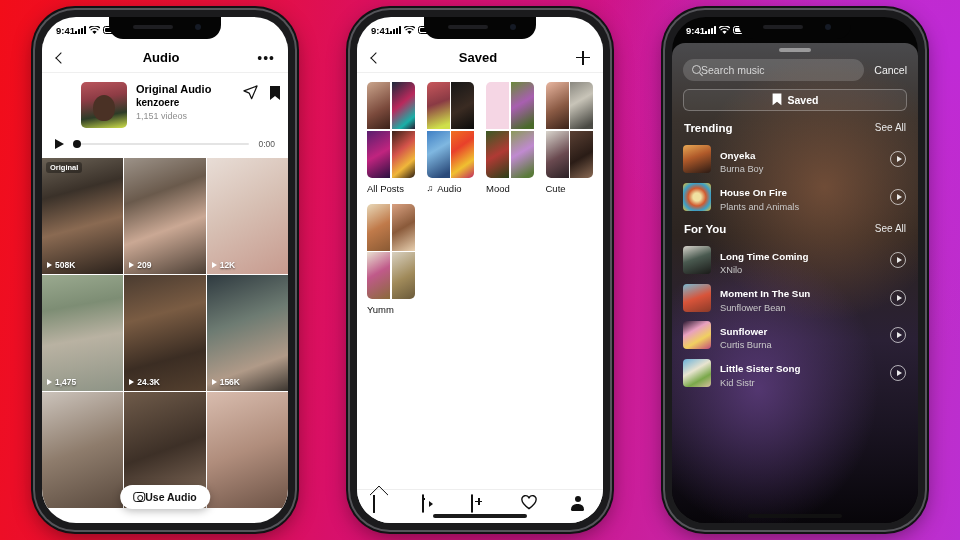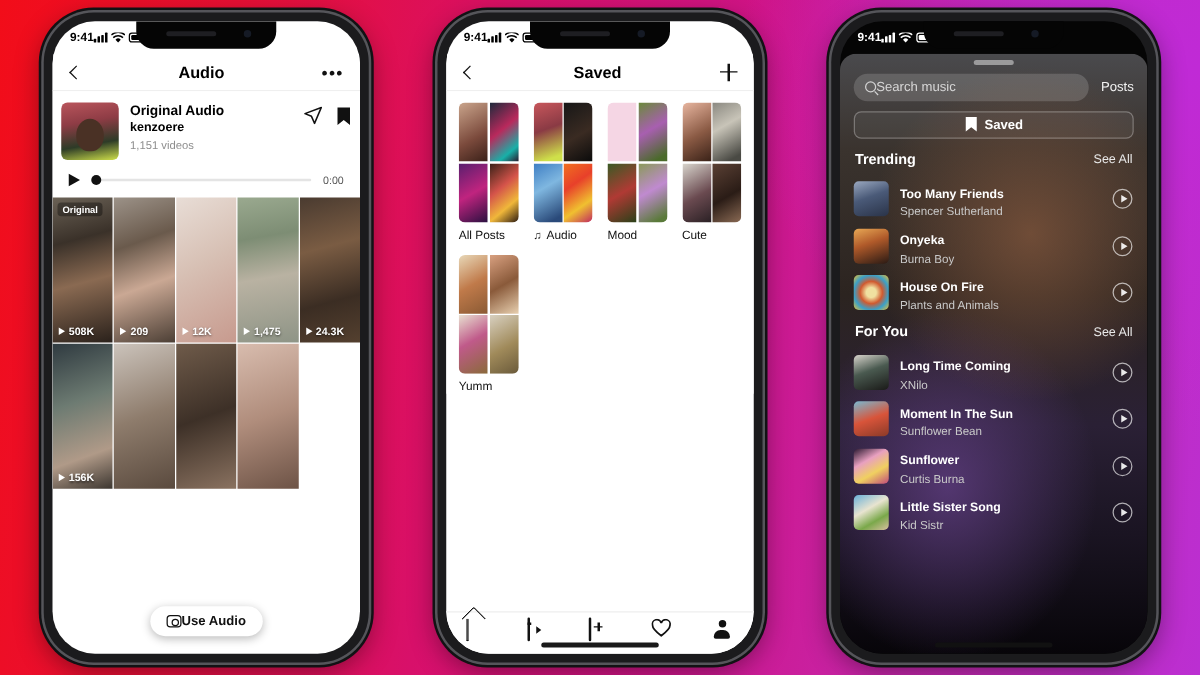--- a/index.html
+++ b/index.html
@@ -55,41 +55,41 @@
   .nav-title { font-size:13px; font-weight:bold; color:#000; }
   .chev-back { width:8px; height:8px; border-left:1.6px solid #111;
     border-bottom:1.6px solid #111; transform:rotate(45deg); margin-left:2px; }
   .dots { font-size:14px; color:#111; letter-spacing:1px; line-height:8px; }
   .plus { position:relative; width:14px; height:14px; }
   .plus::before,.plus::after { content:""; position:absolute; background:#111; }
   .plus::before { left:0; top:6px; width:14px; height:1.6px; }
   .plus::after { top:0; left:6px; width:1.6px; height:14px; }
 
   
-  .audio-info { display:flex; padding:9px 7px 4px; gap:9px; background:#fff; }
+  .audio-info { display:flex; padding:9px 7px 4px; gap:9px; background:#fff;margin-left:32px; }
   .aud-cover { width:46px; height:46px; border-radius:5px; flex:none;
     background:linear-gradient(170deg,#b9555c 0%,#8e3c45 35%,#2d3b27 70%,#cfe04a 100%);
     position:relative; overflow:hidden; }
   .aud-cover::after { content:""; position:absolute; left:12px; top:13px; width:22px; height:26px;
     border-radius:50% 50% 45% 45%; background:#4a3125; }
   .aud-meta { flex:1; min-width:0; padding-top:1px; }
   .aud-title { font-size:11px; font-weight:bold; color:#000; }
   .aud-user { font-size:10px; font-weight:bold; color:#000; margin-top:2px; }
   .aud-count { font-size:9px; color:#8e8e8e; margin-top:3px; }
   .aud-acts { display:flex; gap:11px; align-items:flex-start; padding-top:3px; }
   .player { display:flex; align-items:center; gap:9px; padding:7px 13px 9px; background:#fff; }
   .play-tri { width:0; height:0; border-left:9px solid #111;
     border-top:5.5px solid transparent; border-bottom:5.5px solid transparent; }
   .track { flex:1; height:2px; background:#e4e4e4; border-radius:2px; position:relative; }
   .track .knob { position:absolute; left:0; top:50%; transform:translateY(-50%);
     width:8px; height:8px; border-radius:50%; background:#111; }
   .ttime { font-size:8.5px; color:#555; }
 
   
-  .vgrid { display:grid; grid-template-columns:repeat(5,1fr); gap:1px; background:#fff; }
+  .vgrid { display:grid; grid-template-columns:repeat(3,1fr); gap:1px; background:#fff; }
   .vcell { position:relative; height:116px; overflow:hidden; }
   .vcell .views { position:absolute; left:5px; bottom:4px; color:#fff; font-size:8.5px;
     font-weight:bold; display:flex; align-items:center; gap:3px;
     text-shadow:0 1px 2px rgba(0,0,0,.6); }
   .vcell .views .t { width:0; height:0; border-left:5px solid #fff;
     border-top:3.5px solid transparent; border-bottom:3.5px solid transparent; }
   .orig-badge { position:absolute; left:4px; top:4px; color:#fff; font-size:7.5px;
     font-weight:bold; background:rgba(0,0,0,.35); padding:1px 4px; border-radius:3px; }
   .use-audio { position:absolute; left:50%; bottom:14px; transform:translateX(-50%);
     background:#fff; border-radius:20px; padding:6px 13px; display:flex;
@@ -415,42 +415,37 @@
     </div>
 
     <div class="sheet">
       <div class="grabber"></div>
 
       <div class="searchrow">
         <div class="searchbox">
           <span class="mag"></span>
           <span class="search-ph">Search music</span>
         </div>
-        <span class="cancel">Posts</span>
+        <span class="cancel">Cancel</span>
       </div>
 
       <div class="savedbtn">
         <span class="bookmark">
             <svg width="10" height="13" viewBox="0 0 10 13">
               <path d="M0.6 0.6h8.8v11.6l-4.4-3.4-4.4 3.4z" fill="#fff"></path>
             </svg>
           </span>
         <span>Saved</span>
       </div>
 
       <div class="sec-head">
         <span class="sec-title">Trending</span>
         <span class="see-all">See All</span>
       </div>
       <div class="track-row">
-        <span class="art" style="background:linear-gradient(160deg,#9aa8c0,#4a5a78 45%,#2a3348)"></span>
-        <span class="tmeta"><span class="t-name">Too Many Friends</span><span class="t-artist" style="display:block">Spencer Sutherland</span></span>
-        <span class="playbtn"></span>
-      </div>
-      <div class="track-row">
         <span class="art" style="background:linear-gradient(160deg,#e8a855,#b05a2a 42%,#2a1a14)"></span>
         <span class="tmeta"><span class="t-name">Onyeka</span><span class="t-artist" style="display:block">Burna Boy</span></span>
         <span class="playbtn"></span>
       </div>
       <div class="track-row">
         <span class="art" style="background:radial-gradient(circle at 50% 50%,#f0e0a0 20%,#d05a30 45%,#3aa0c8 70%,#f0c030 100%)"></span>
         <span class="tmeta"><span class="t-name">House On Fire</span><span class="t-artist" style="display:block">Plants and Animals</span></span>
         <span class="playbtn"></span>
       </div>
 

